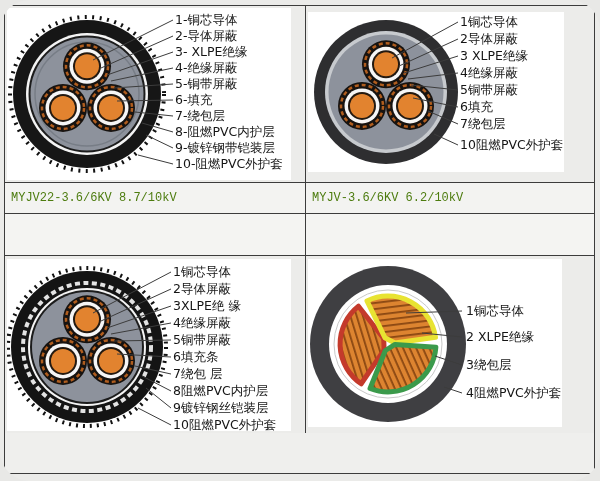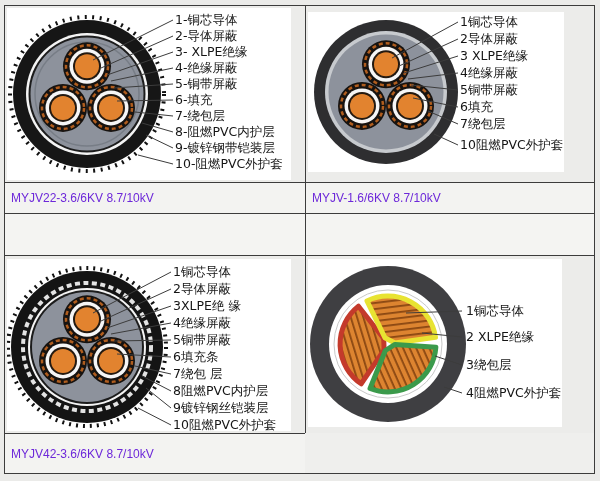--- a/index.html
+++ b/index.html
@@ -1,27 +1,27 @@
 <!DOCTYPE html>
 <html><head>
 <meta charset="utf-8">
 <style>
   html,body{margin:0;padding:0;background:#e8e8e6;}
   .page{position:relative;width:600px;height:481px;background:#ebebe9;
-        font-family:"DejaVu Sans","Liberation Sans",sans-serif;overflow:hidden;}
+        font-family:"DejaVu Sans","Liberation Sans",sans-serif;overflow:hidden;border-radius:30px;}
   .tbl{position:absolute;left:4px;top:5px;width:589px;height:467px;
        border:1px solid #3c3c3c;background:#efefed;display:grid;
        grid-template-columns:300px 1fr;
        grid-template-rows:176px 31px 42px 178px 40px;}
   .cell{position:relative;background:#ececea;}
   .bl{border-left:1px solid #3c3c3c;}
   .bt{border-top:1px solid #3c3c3c;}
   .cap{display:flex;align-items:center;padding-left:6px;background:#f3f3f1;
-       font-family:Liberation Sans, sans-serif;
-       font-size:12px;font-weight:500;color:#6d28d9;}
+       font-family:Liberation Mono, monospace;
+       font-size:12px;font-weight:500;color:#4d7c0f;}
   .spacer{background:#f4f4f2;}
   .photo{position:absolute;background:#ffffff;}
   #ph-tl{left:2px;top:2px;width:284px;height:172px;}
   #ph-tr{left:2px;top:6px;width:256px;height:160px;}
   #ph-bl{left:2px;top:3px;width:284px;height:172px;}
   #ph-br{left:2px;top:3px;width:254px;height:168px;}
   svg.diagram{display:block;width:100%;height:100%;}
   svg text{font-family:"DejaVu Sans","Liberation Sans",sans-serif;
            font-size:12.5px;fill:#151515;}
   .leader line{stroke:#3c3c3c;stroke-width:1;fill:none;}
@@ -129,21 +129,21 @@
             <text x="152" y="82">5铜带屏蔽</text>
             <text x="152" y="99">6填充</text>
             <text x="152" y="116">7绕包层</text>
             <text x="152" y="137">10阻燃PVC外护套</text>
           </g>
         </svg>
       </div>
     </div>
 
     <div class="cell cap bt">MYJV22-3.6/6KV 8.7/10kV</div>
-    <div class="cell cap bt bl">MYJV-1.6/6KV 8.7/10kV</div>
+    <div class="cell cap bt bl">MYJV-3.6/6KV 6.2/10kV</div>
 
     <div class="cell spacer bt"></div>
     <div class="cell spacer bt bl"></div>
 
     <div class="cell bt">
       <div class="photo" id="ph-bl">
         <svg class="diagram" viewBox="0 0 284 172">
           <g>
             <circle cx="80" cy="88" r="79" fill="none" stroke="#111" stroke-width="4" stroke-dasharray="2 5"></circle>
             <circle cx="80" cy="88" r="76" fill="#141414"></circle>
@@ -203,16 +203,15 @@
           <g>
             <text x="158" y="56">1铜芯导体</text>
             <text x="158" y="82">2 XLPE绝缘</text>
             <text x="158" y="110">3绕包层</text>
             <text x="158" y="138">4阻燃PVC外护套</text>
           </g>
         </svg>
       </div>
     </div>
 
-    <div class="cell cap bt">MYJV42-3.6/6KV 8.7/10kV</div>
 
   </div>
 </div>
 
 </body></html>

